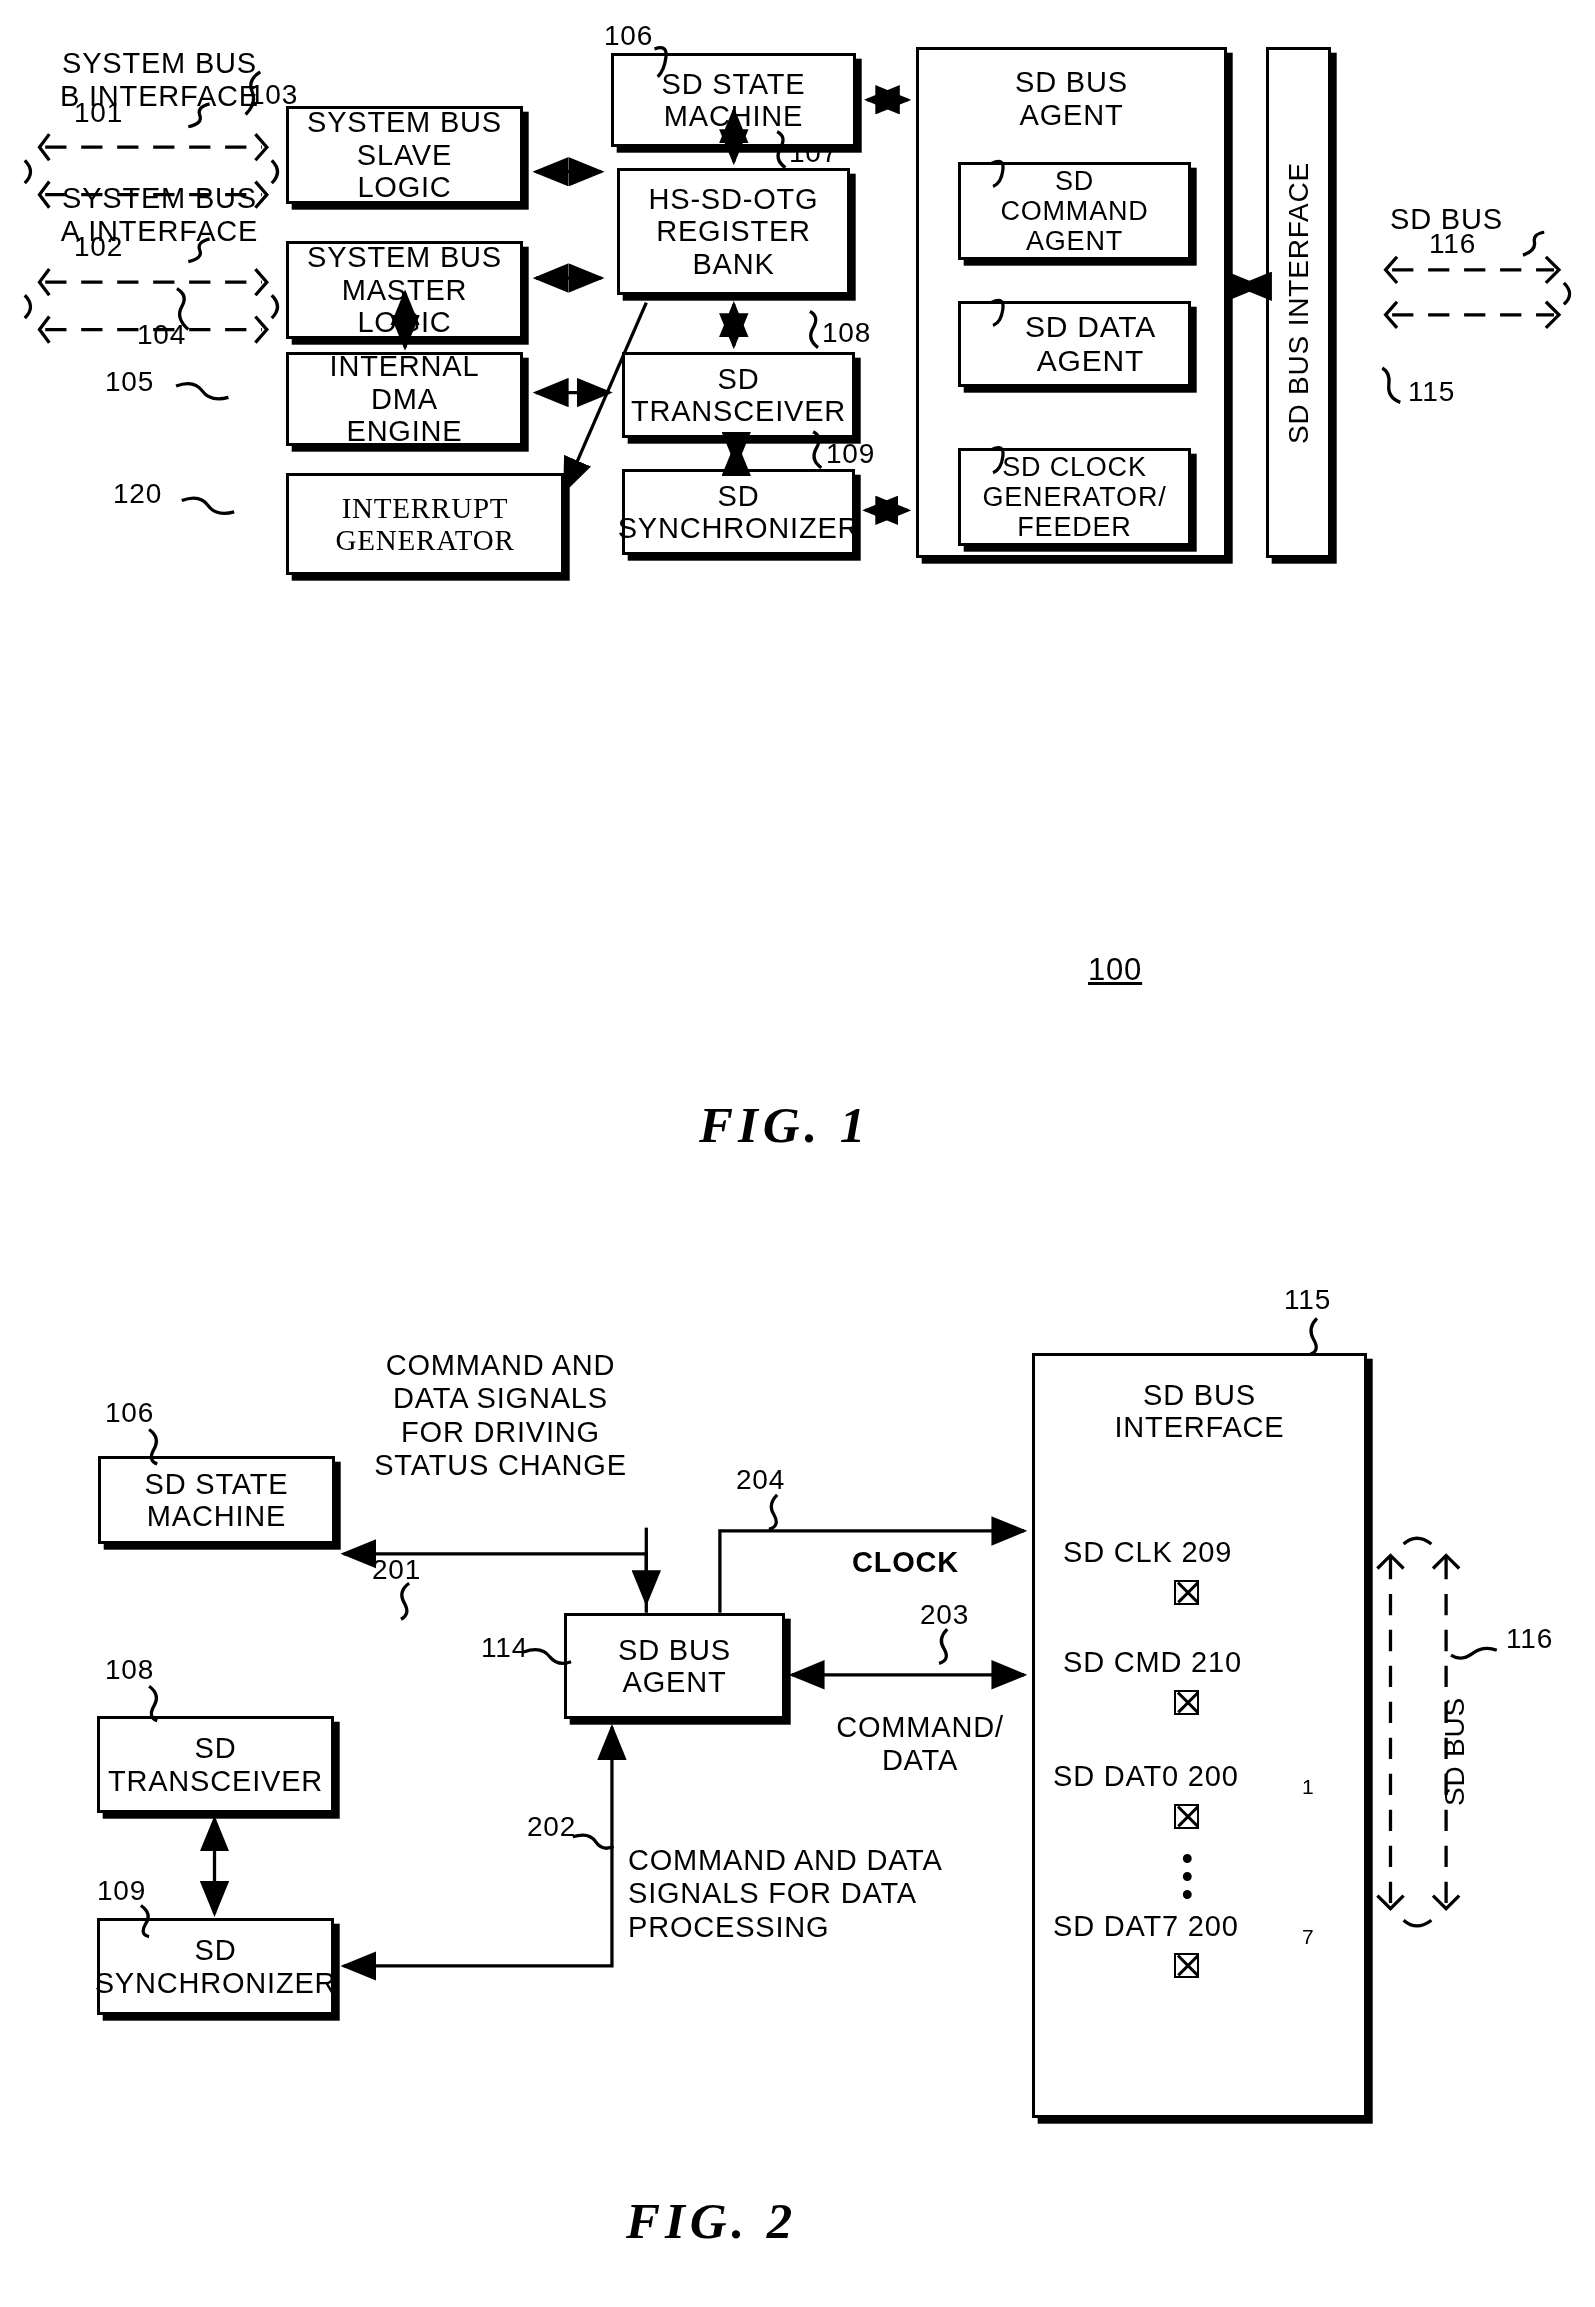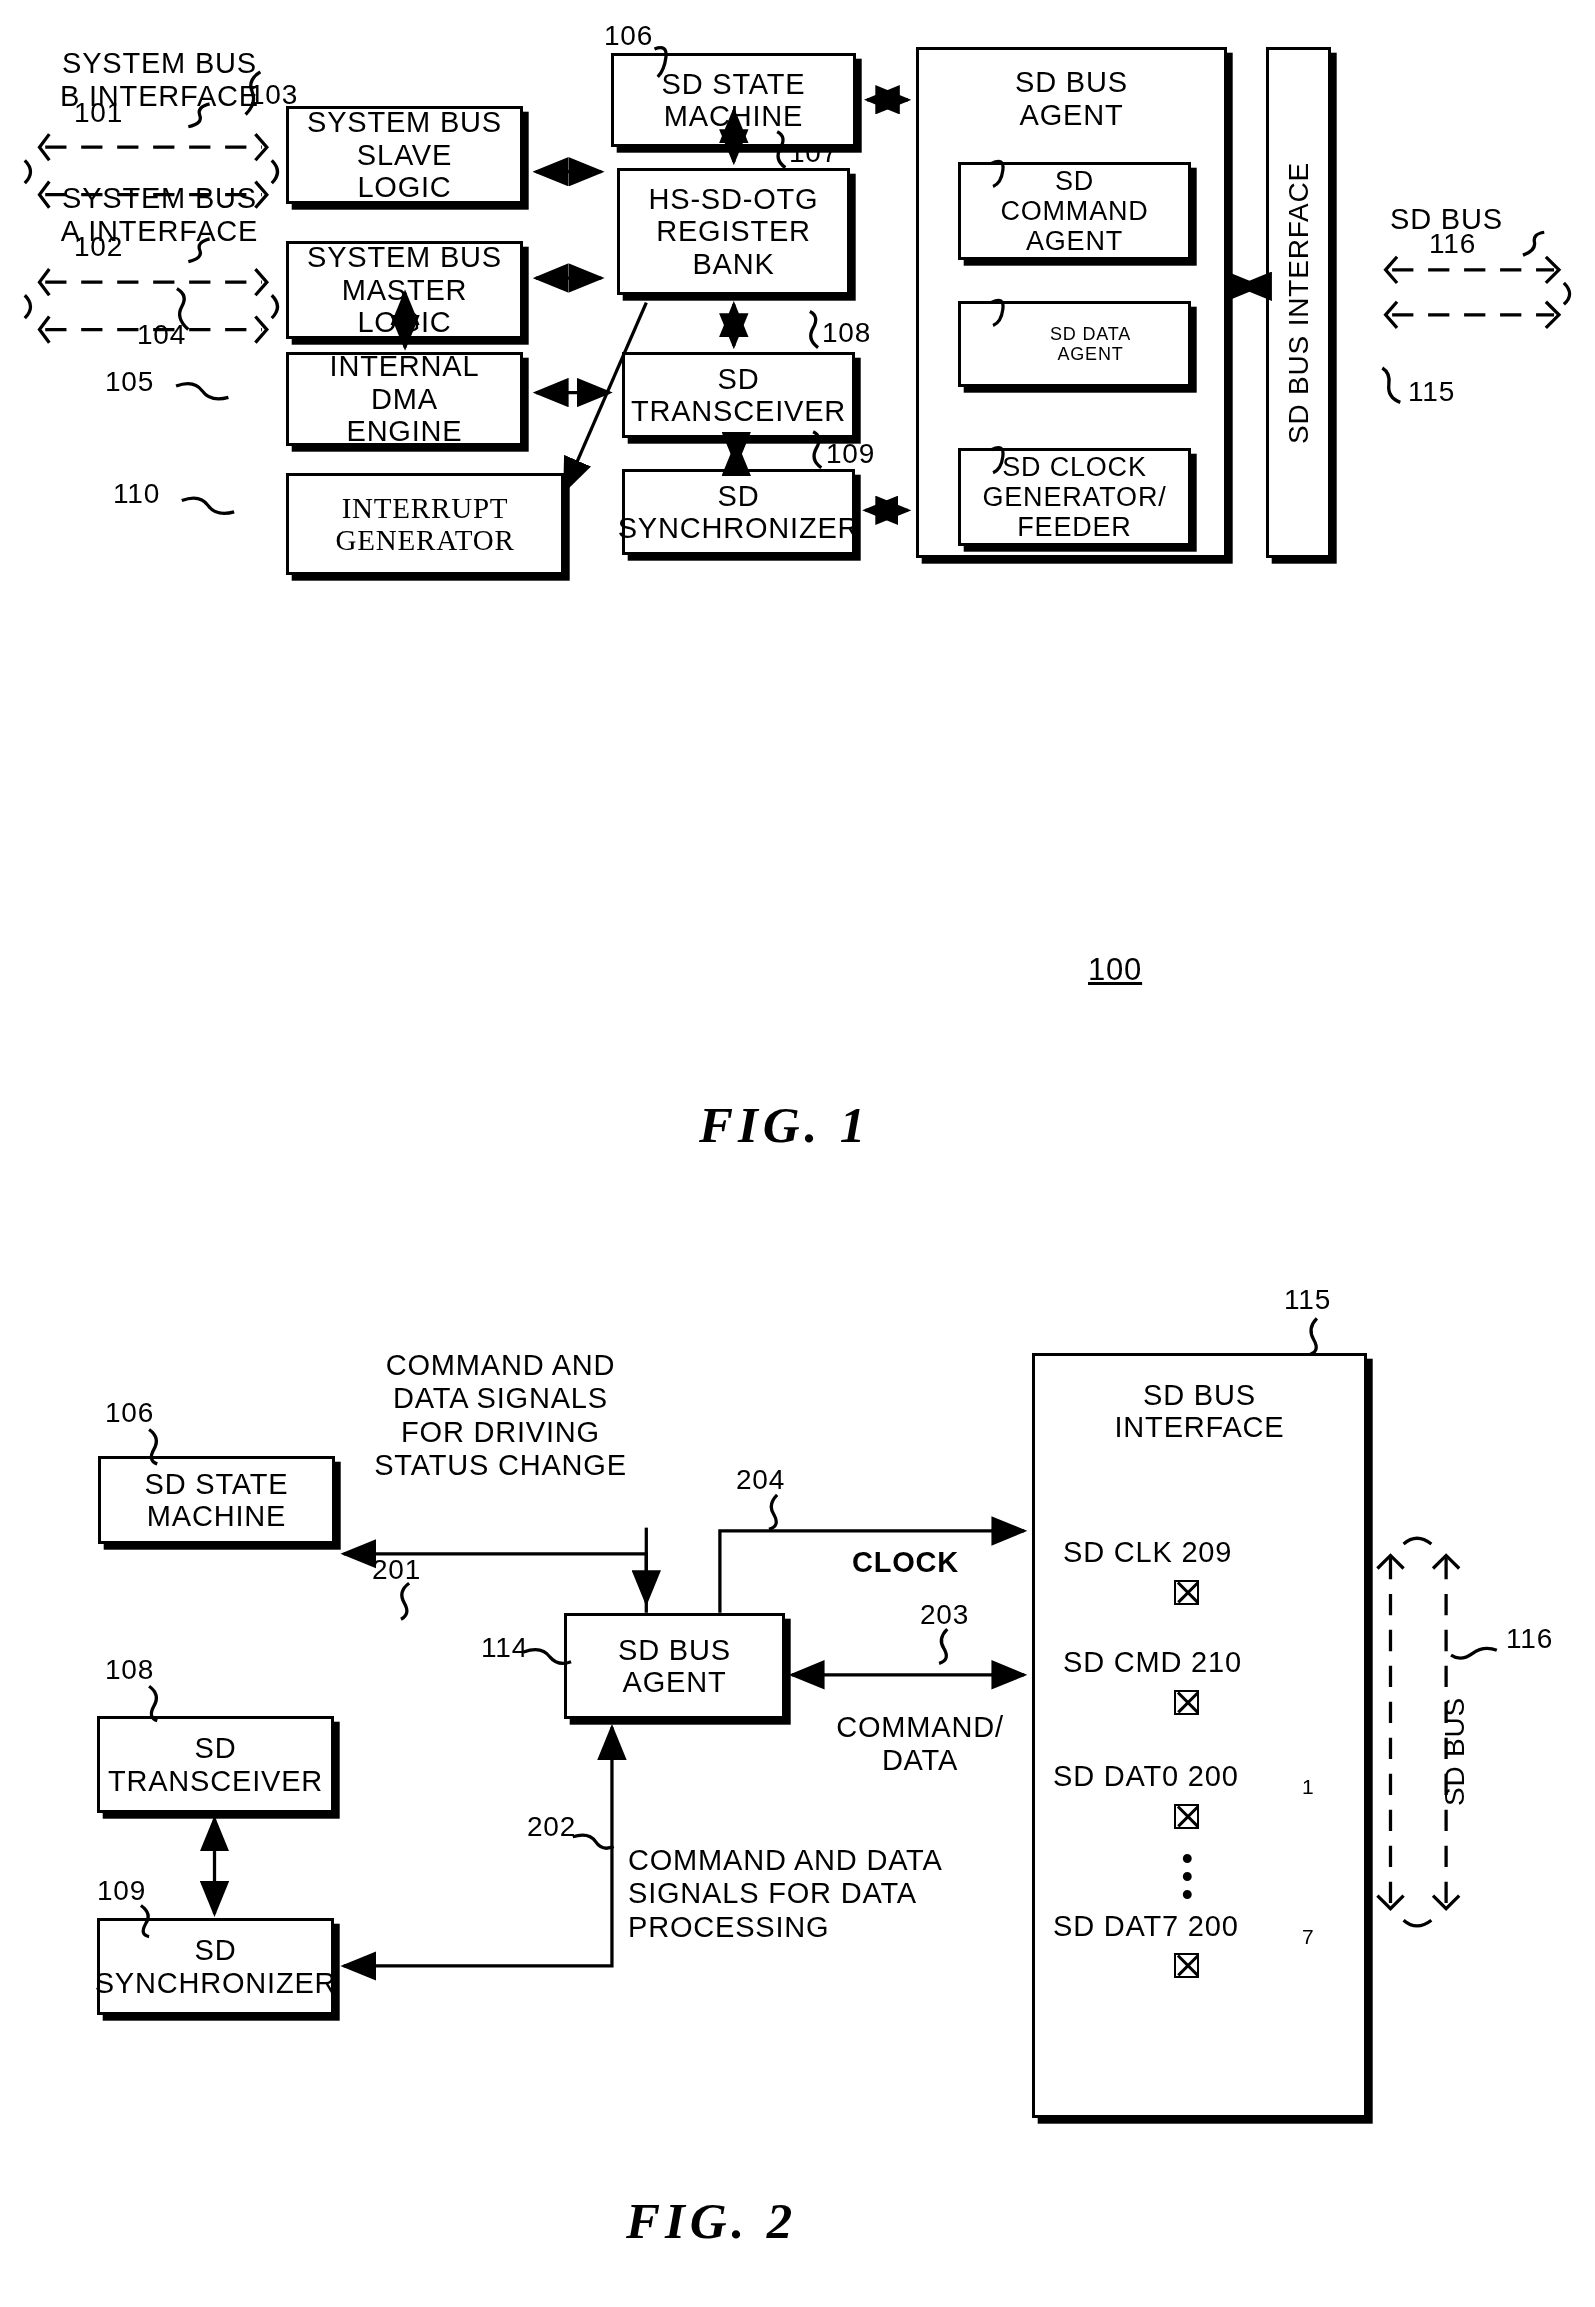--- a/index.html
+++ b/index.html
@@ -40,21 +40,21 @@
 <div class="num" style="left:74px;top:97px;">101</div>
 
 <div class="lbl" style="left:24.5px;top:182px;font-size:29px;text-align:center;width:270px;">SYSTEM BUS
 A INTERFACE</div>
 
 <div class="num" style="left:74px;top:231px;">102</div>
 
 <div class="num" style="left:249px;top:79px;">103</div>
 <div class="num" style="left:137px;top:319px;">104</div>
 <div class="num" style="left:105px;top:366px;">105</div>
-<div class="num" style="left:113px;top:478px;">110</div>
+<div class="num" style="left:113px;top:478px;">120</div>
 <div class="num" style="left:604px;top:19.6px;">106</div>
 <div class="num" style="left:789px;top:137px;">107</div>
 <div class="num" style="left:822px;top:317px;">108</div>
 <div class="num" style="left:826px;top:438px;">109</div>
 <div class="num" style="left:934px;top:131px;">111</div>
 <div class="num" style="left:934px;top:254px;">112</div>
 <div class="num" style="left:934px;top:419px;">113</div>
 <div class="num u" style="left:1053px;top:101px;">114</div>
 <div class="num" style="left:1408px;top:376px;">115</div>
 <div class="num" style="left:1429px;top:228px;">116</div>
@@ -111,21 +111,21 @@
   <span style="white-space:pre-line;">SD BUS
 AGENT</span>
 </div>
 
 <div class="box" style="left:958px;top:162px;width:233px;height:98px;font-size:27px;">
   <span style="white-space:pre-line;">SD
 COMMAND
 AGENT</span>
 </div>
 
-<div class="box" style="left:958px;top:301px;width:233px;height:86px;font-size:18px;padding-left:32px;">
+<div class="box" style="left:958px;top:301px;width:233px;height:86px;font-size:30px;padding-left:32px;">
   <span style="white-space:pre-line;">SD DATA
 AGENT</span>
 </div>
 
 <div class="box" style="left:958px;top:448px;width:233px;height:98px;font-size:27px;">
   <span style="white-space:pre-line;">SD CLOCK
 GENERATOR/
 FEEDER</span>
 </div>
 

